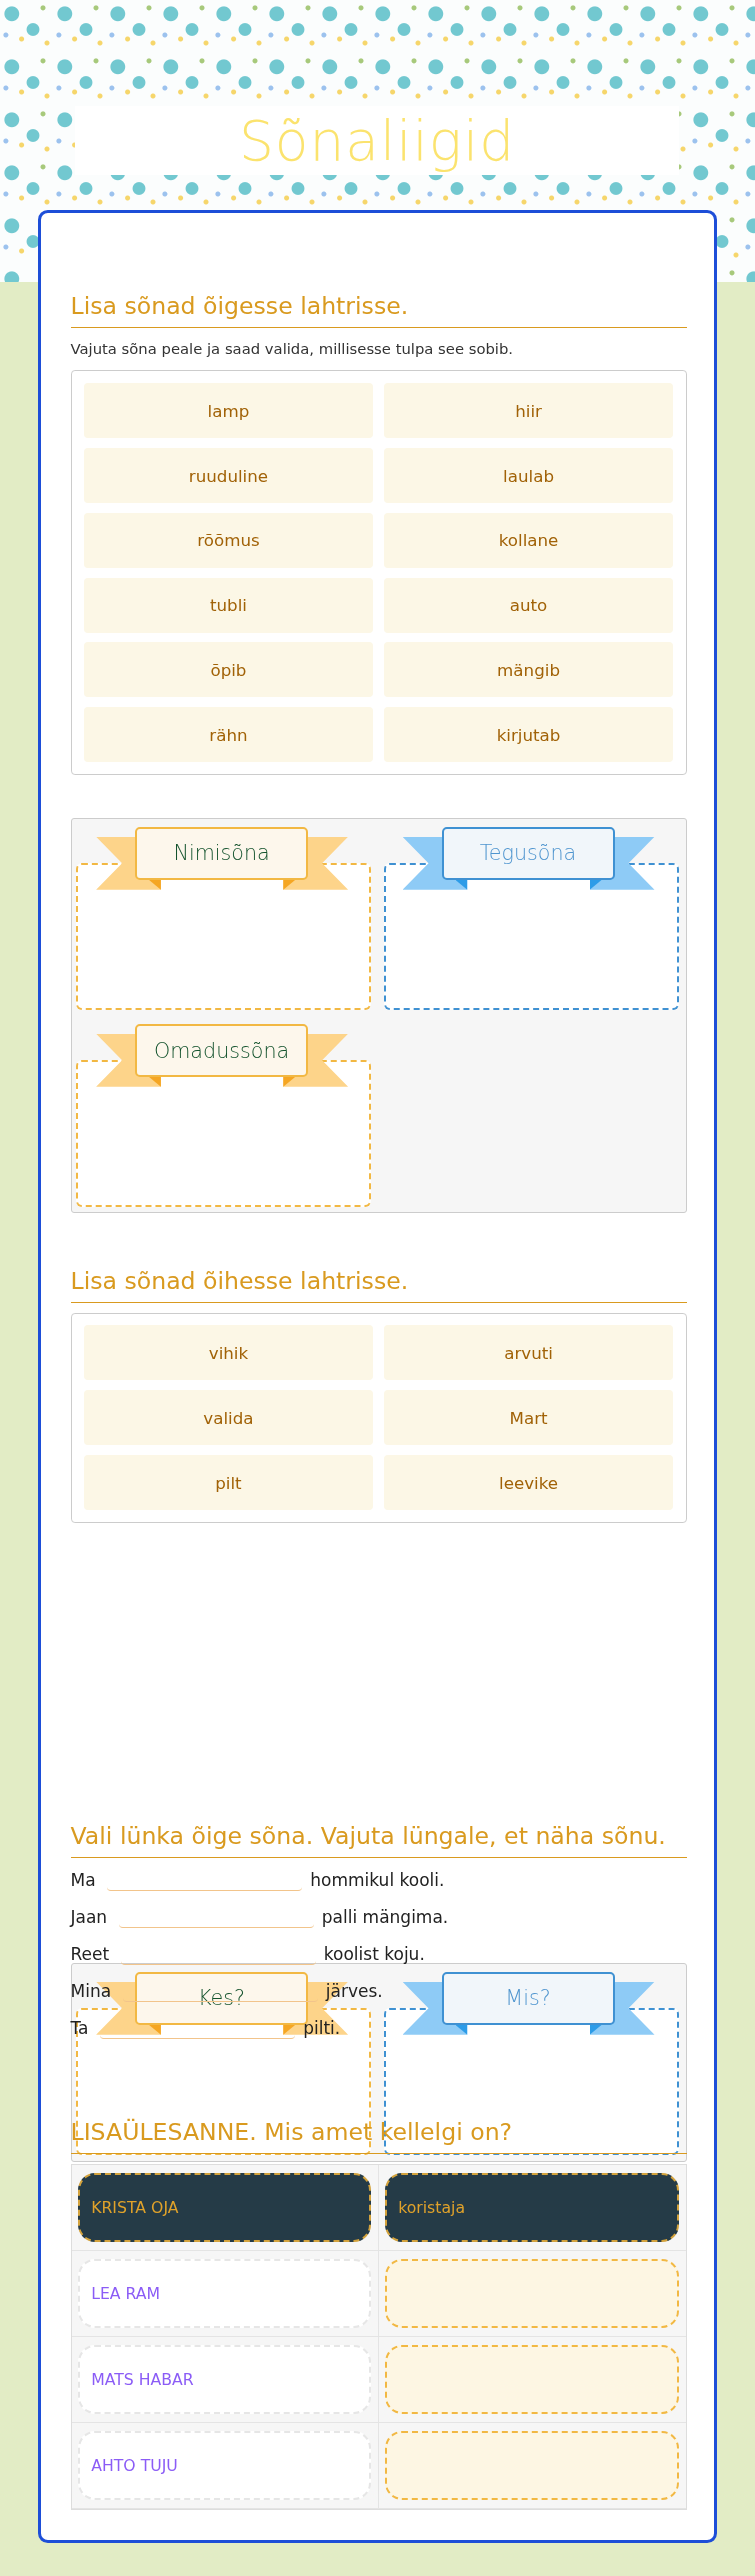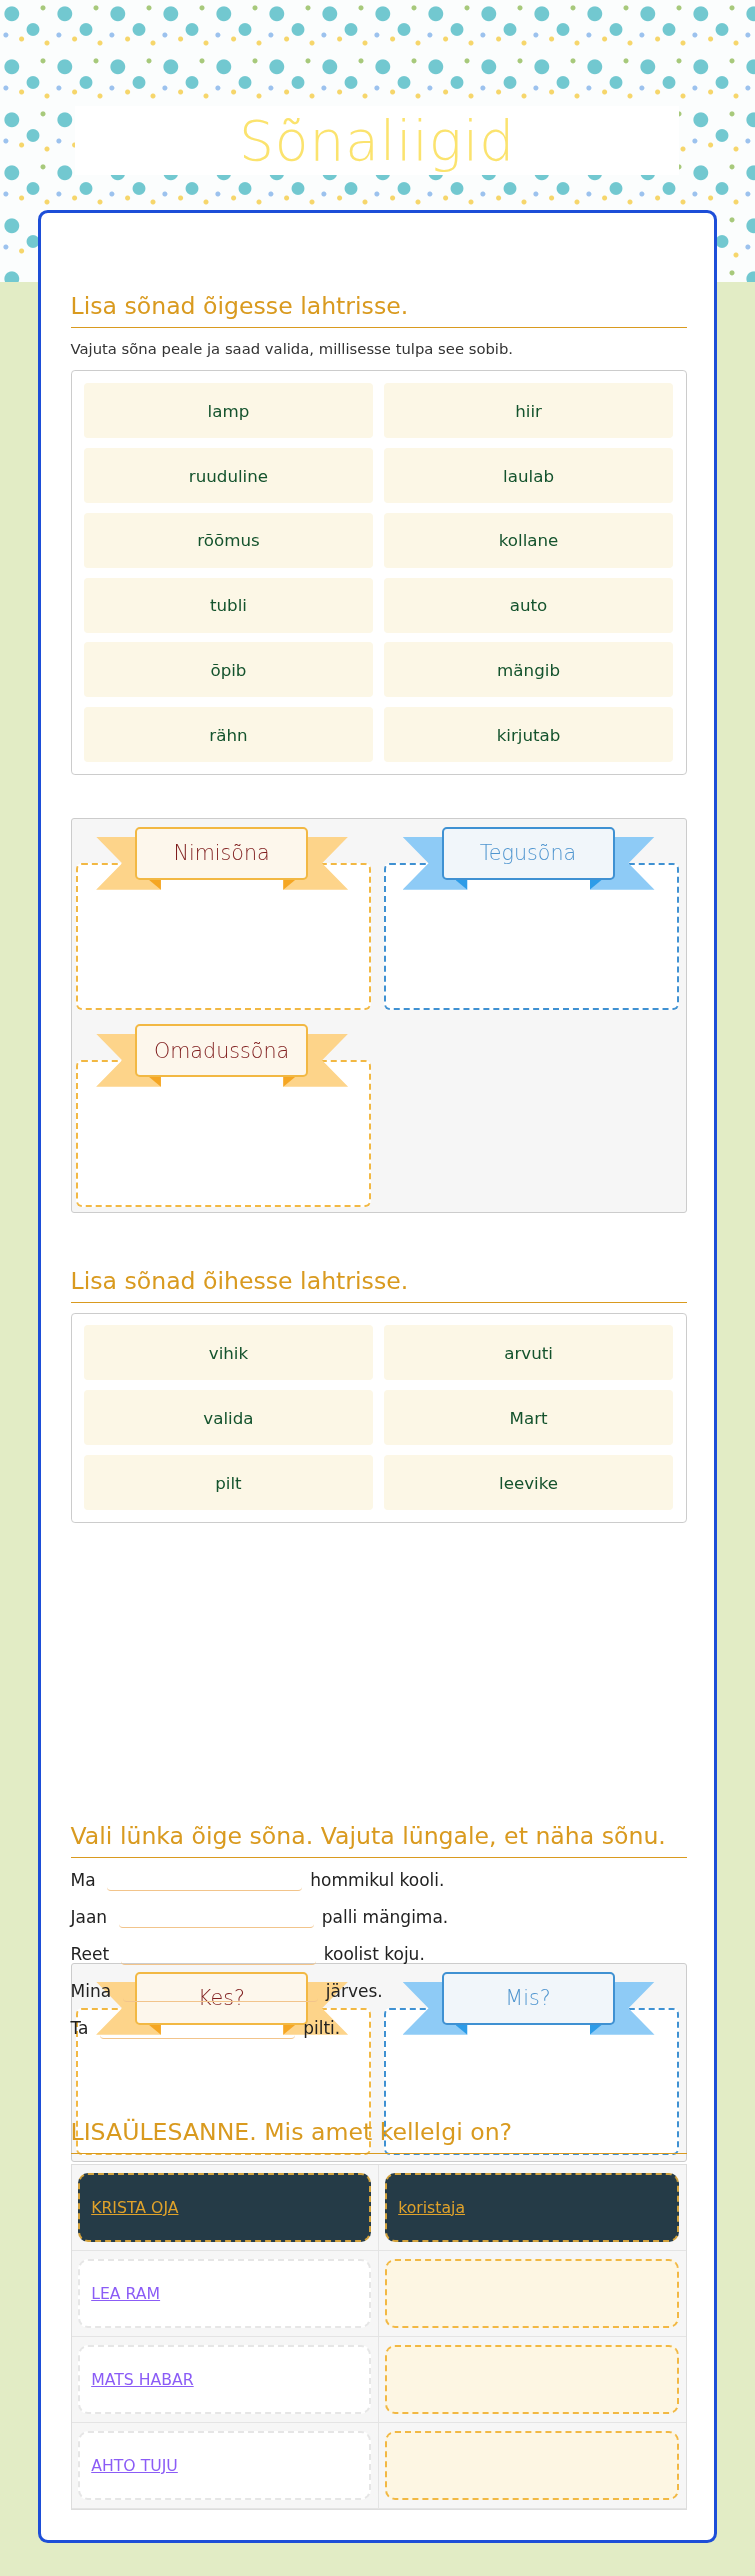--- a/index.html
+++ b/index.html
@@ -44,21 +44,21 @@
   }
   .instr { font-size: 14.8px; color: #333; margin-top: 11.8px; }
   .word-box {
     border: 1px solid #ccc; border-radius: 3.9px; background: #fff;
     padding: 11.8px 12.8px; display: grid; grid-template-columns: 1fr 1fr;
     column-gap: 11.8px; row-gap: 9.8px;
   }
   .word {
     background: #fcf7e6; border-radius: 3.9px; height: 55px;
     display: flex; align-items: center; justify-content: center;
-    font-size: 16.7px; color: #14532d; cursor: pointer;
+    font-size: 16.7px; color: #a16207; cursor: pointer;
   }
   .cat-area {
     border: 1px solid #ccc; border-radius: 3px; background: #f6f6f6;
     position: relative;
   }
   .drop {
     position: absolute; width: 295px; height: 147px; background: #fff;
     border: 2px dashed; border-radius: 5.9px;
   }
   .drop.orange { border-color: #f2b843; }
@@ -73,40 +73,40 @@
   .ribbon .fold-l { left: 53px; clip-path: polygon(0 0, 100% 0, 100% 100%); }
   .ribbon .fold-r { right: 53px; clip-path: polygon(0 0, 100% 0, 0 100%); }
   .ribbon .plate {
     position: absolute; left: 39px; top: 0; width: 173px; height: 53px;
     border: 2px solid; border-radius: 4.9px;
     display: flex; align-items: center; justify-content: center;
     font-size: 20.7px; font-weight: 300;
   }
   .ribbon.orange .tail-l, .ribbon.orange .tail-r { background: #fdd48a; }
   .ribbon.orange .fold-l, .ribbon.orange .fold-r { background: #f5a623; }
-  .ribbon.orange .plate { background: #fdf7ec; border-color: #f2b843; color: #7f1d1d; }
+  .ribbon.orange .plate { background: #fdf7ec; border-color: #f2b843; color: #14532d; }
   .ribbon.blue .tail-l, .ribbon.blue .tail-r { background: #8ecbf6; }
   .ribbon.blue .fold-l, .ribbon.blue .fold-r { background: #2d9ce8; }
   .ribbon.blue .plate { background: #f1f6fa; border-color: #3f91d2; color: #4f95cf; }
   .sentence {
     font-size: 17px; color: #222; height: 37px; display: flex; align-items: flex-start;
   }
   .blank {
     display: inline-block; width: 195px; height: 21.6px; margin: 0 7.9px 0 11.8px;
     border-bottom: 1.5px solid #f2c48b; border-radius: 0 0 3.9px 3.9px; cursor: pointer;
   }
   .match-table {
     border: 1px solid #ddd; background: #f6f6f6; display: grid;
     grid-template-columns: 1fr 1fr;
   }
   .mcell { padding: 7.9px 6.9px; height: 86px; border-right: 1px solid #e4e4e4; border-bottom: 1px solid #e4e4e4; }
   .mcell:nth-child(2n) { border-right: none; }
   .mbox {
-    width: 100%; height: 100%; border-radius: 10px;
-    display: flex; align-items: center; padding-left: 10.8px; font-size: 15.7px; text-decoration: underline;
+    width: 100%; height: 100%; border-radius: 17px;
+    display: flex; align-items: center; padding-left: 10.8px; font-size: 15.7px;
   }
   .mbox.head { background: #253b47; border: 2px dashed #d3a23c; color: #e0a22a; }
   .mbox.name { background: #fff; border: 2px dashed #e6e6e6; color: #8b5cf6; }
   .mbox.slot { background: #fdf6e3; border: 2px dashed #f2b843; cursor: pointer; }
 </style>
 </head>
 <body>
 
 <div class="hero"></div>
 <div class="title-box">

